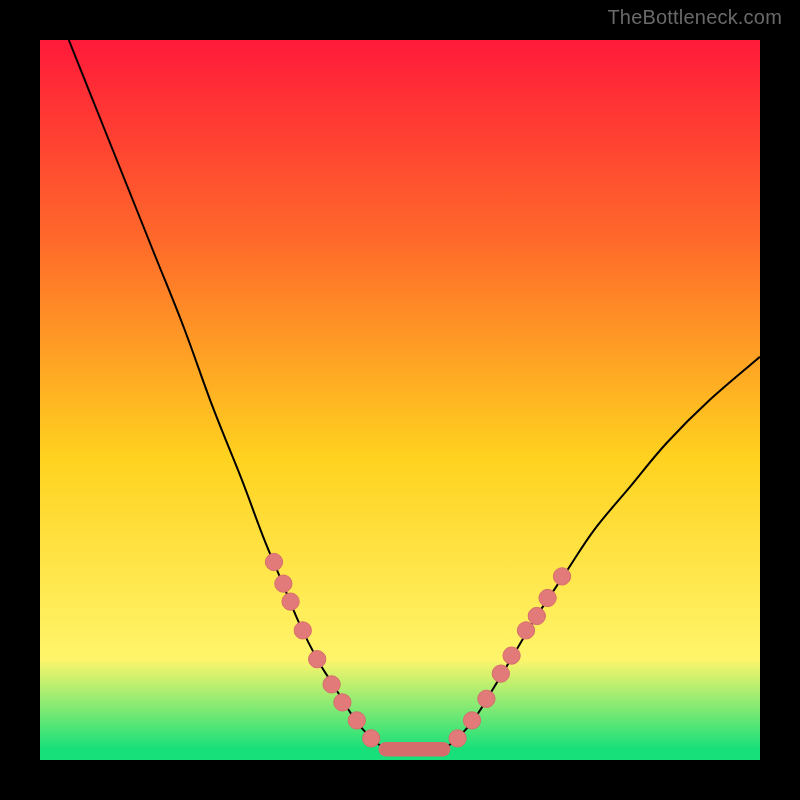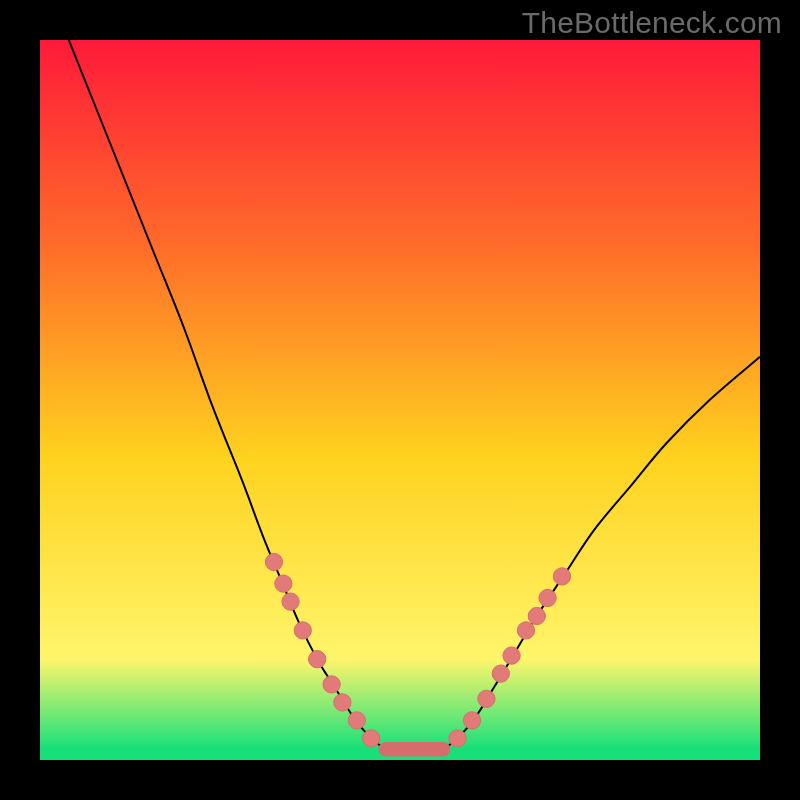--- a/index.html
+++ b/index.html
@@ -3,21 +3,21 @@
 <meta charset="utf-8">
 <style>
   * { margin: 0; padding: 0; box-sizing: border-box; }
   html, body { width: 800px; height: 800px; overflow: hidden; background: #000; }
   .container { position: relative; width: 800px; height: 800px; background: #000; }
   .watermark {
     position: absolute;
     top: 6px;
     right: 18px;
     font-family: Arial, Helvetica, sans-serif;
-    font-size: 30px;
+    font-size: 20px;
     font-weight: 500;
     color: #6a6a6a;
     letter-spacing: 0.2px;
   }
   .plot-wrap {
     position: absolute;
     left: 40px;
     top: 40px;
     width: 720px;
     height: 720px;

